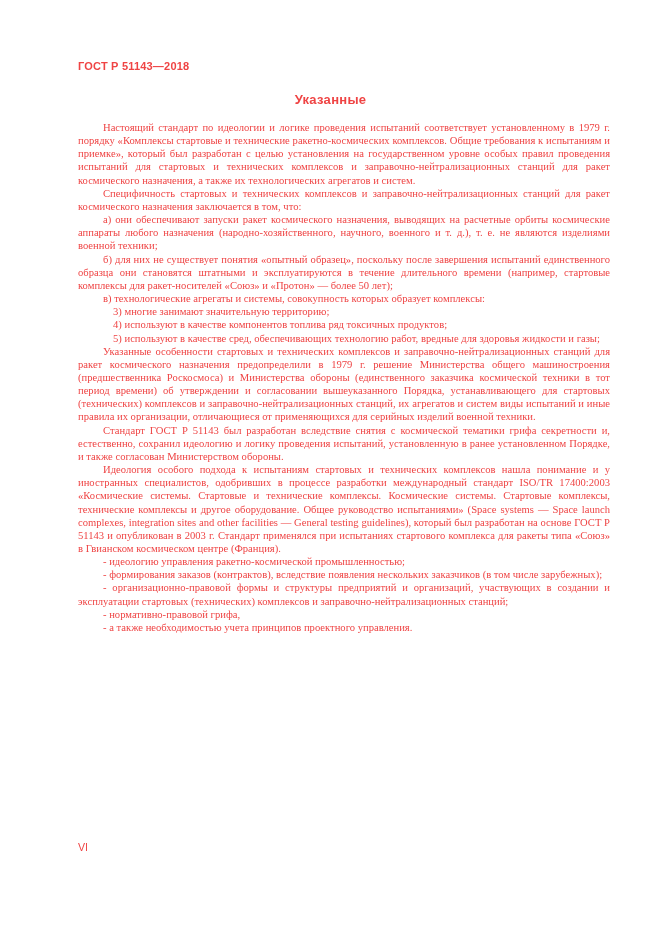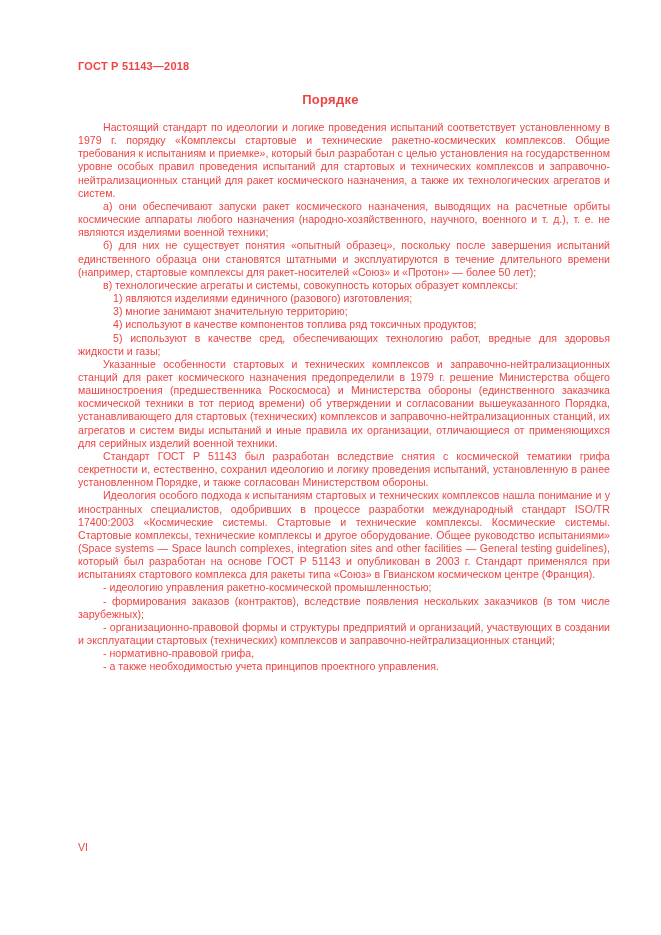--- a/index.html
+++ b/index.html
@@ -39,20 +39,21 @@
     left: 78px;
     top: 121px;
     width: 532px;
     font-size: 10.6px;
     line-height: 13.15px;
     text-align: justify;
   }
   .doc-body p {
     margin: 0;
     padding: 0;
+    font-family: Liberation Serif, serif;
   }
   .doc-body p.paragraph,
   .doc-body p.letter-item,
   .doc-body p.dash-item {
     text-indent: 25px;
   }
   .doc-body p.number-item {
     text-indent: 35px;
   }
   .page-number {
@@ -61,28 +62,28 @@
     top: 841px;
     font-size: 10.6px;
   }
 </style>
 </head>
 <body>
 
 <div class="page">
   <div class="doc-header">ГОСТ Р 51143—2018</div>
 
-  <div class="doc-title">Порядке</div>
+  <div class="doc-title">Указанные</div>
 
   <div class="doc-body">
       <p class="paragraph">Настоящий стандарт по идеологии и логике проведения испытаний соответствует установленному в 1979 г. порядку «Комплексы стартовые и технические ракетно-космических комплексов. Общие требования к испытаниям и приемке», который был разработан с целью установления на государственном уровне особых правил проведения испытаний для стартовых и технических комплексов и заправочно-нейтрализационных станций для ракет космического назначения, а также их технологических агрегатов и систем.</p>
+      <p class="paragraph">Специфичность стартовых и технических комплексов и заправочно-нейтрализационных станций для ракет космического назначения заключается в том, что:</p>
       <p class="letter-item">а) они обеспечивают запуски ракет космического назначения, выводящих на расчетные орбиты космические аппараты любого назначения (народно-хозяйственного, научного, военного и т. д.), т. е. не являются изделиями военной техники;</p>
       <p class="letter-item">б) для них не существует понятия «опытный образец», поскольку после завершения испытаний единственного образца они становятся штатными и эксплуатируются в течение длительного времени (например, стартовые комплексы для ракет-носителей «Союз» и «Протон» — более 50 лет);</p>
       <p class="letter-item">в) технологические агрегаты и системы, совокупность которых образует комплексы:</p>
-      <p class="number-item">1) являются изделиями единичного (разового) изготовления;</p>
       <p class="number-item">3) многие занимают значительную территорию;</p>
       <p class="number-item">4) используют в качестве компонентов топлива ряд токсичных продуктов;</p>
       <p class="number-item">5) используют в качестве сред, обеспечивающих технологию работ, вредные для здоровья жидкости и газы;</p>
       <p class="paragraph">Указанные особенности стартовых и технических комплексов и заправочно-нейтрализационных станций для ракет космического назначения предопределили в 1979 г. решение Министерства общего машиностроения (предшественника Роскосмоса) и Министерства обороны (единственного заказчика космической техники в тот период времени) об утверждении и согласовании вышеуказанного Порядка, устанавливающего для стартовых (технических) комплексов и заправочно-нейтрализационных станций, их агрегатов и систем виды испытаний и иные правила их организации, отличающиеся от применяющихся для серийных изделий военной техники.</p>
       <p class="paragraph">Стандарт ГОСТ Р 51143 был разработан вследствие снятия с космической тематики грифа секретности и, естественно, сохранил идеологию и логику проведения испытаний, установленную в ранее установленном Порядке, и также согласован Министерством обороны.</p>
       <p class="paragraph">Идеология особого подхода к испытаниям стартовых и технических комплексов нашла понимание и у иностранных специалистов, одобривших в процессе разработки международный стандарт ISO/TR 17400:2003 «Космические системы. Стартовые и технические комплексы. Космические системы. Стартовые комплексы, технические комплексы и другое оборудование. Общее руководство испытаниями» (Space systems — Space launch complexes, integration sites and other facilities — General testing guidelines), который был разработан на основе ГОСТ Р 51143 и опубликован в 2003 г. Стандарт применялся при испытаниях стартового комплекса для ракеты типа «Союз» в Гвианском космическом центре (Франция).</p>
       <p class="dash-item">- идеологию управления ракетно-космической промышленностью;</p>
       <p class="dash-item">- формирования заказов (контрактов), вследствие появления нескольких заказчиков (в том числе зарубежных);</p>
       <p class="dash-item">- организационно-правовой формы и структуры предприятий и организаций, участвующих в создании и эксплуатации стартовых (технических) комплексов и заправочно-нейтрализационных станций;</p>
       <p class="dash-item">- нормативно-правовой грифа,</p>

